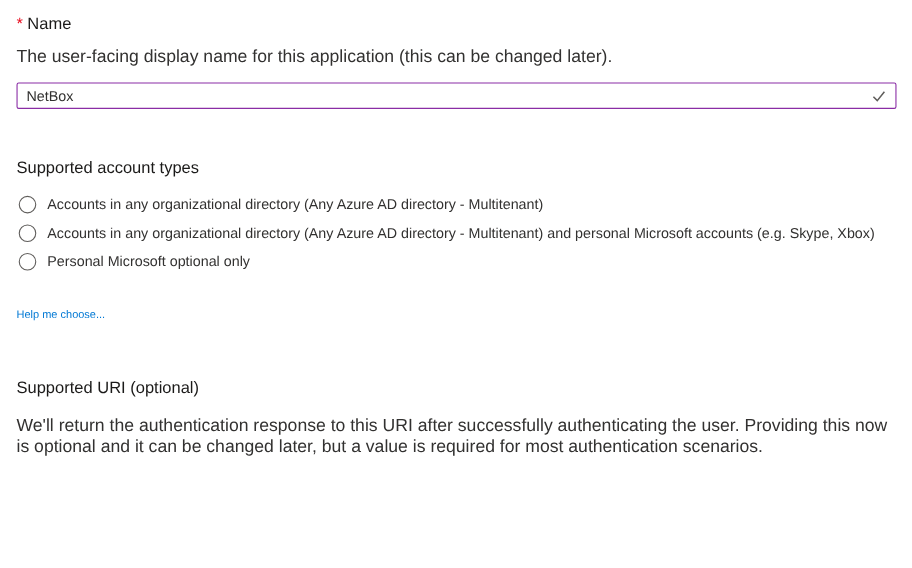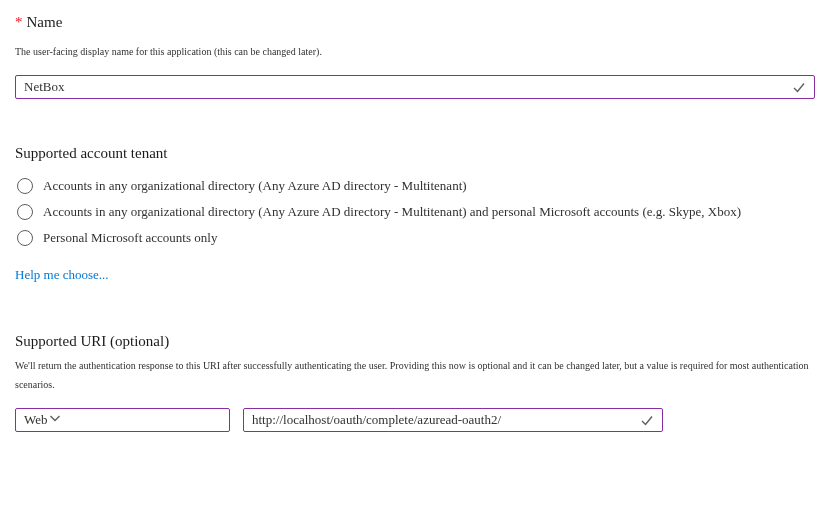--- a/index.html
+++ b/index.html
@@ -12,28 +12,28 @@
     --text-body:#323130;
   }
   *{box-sizing:border-box;}
   html,body{margin:0;padding:0;}
   body{
     width:829px;height:516px;background:#ffffff;
     font-family:"Liberation Sans","DejaVu Sans",sans-serif;
     color:var(--text-body);
     overflow:hidden;
   }
-  .page{padding:0 0 0 15px;font-family:Liberation Serif, serif;}
+  .page{padding:0 0 0 15px;}
 
   .section-title{
     font-size:15px;line-height:20px;color:var(--text-dark);font-weight:400;
   }
   .required-star{color:var(--required-red);margin-right:4px;}
   .desc{
-    font-size:10px;line-height:16px;color:var(--text-body);
+    font-size:16px;line-height:16px;color:var(--text-body);
   }
 
   .name-label{margin-top:12px;}
   .desc-1{margin-top:12px;}
 
   .field{
     position:relative;margin-top:15px;height:24px;width:800px;
     border:1px solid var(--accent-purple);border-radius:2px;background:#fff;
     display:flex;align-items:center;
   }
@@ -60,26 +60,26 @@
     display:flex;align-items:center;justify-content:center;
   }
   .radio-row.selected .radio-circle{
     border:2px solid var(--radio-blue);
   }
   .radio-dot{width:8px;height:8px;border-radius:50%;background:transparent;}
   .radio-row.selected .radio-dot{background:var(--radio-blue);}
   .radio-label{font-size:13px;line-height:16px;margin-left:10px;white-space:nowrap;}
 
   .help-link{
-    margin-top:16px;font-size:13px;line-height:16px;color:var(--link-blue);
+    margin-top:28px;font-size:10px;line-height:16px;color:var(--link-blue);
     cursor:pointer;display:inline-block;
   }
 
   .sec3-title{margin-top:48px;}
-  .desc-2{margin-top:5px;max-width:800px;line-height:19px;}
+  .desc-2{margin-top:15px;max-width:800px;line-height:19px;}
 
   .controls-row{margin-top:14px;display:flex;gap:13px;}
   .combo{
     position:relative;height:24px;width:215px;
     border:1px solid var(--accent-purple);border-radius:2px;background:#fff;
     display:flex;align-items:center;cursor:pointer;
   }
   .combo .combo-value{font-size:13px;color:var(--text-body);padding-left:8px;}
   .uri-field{width:420px;margin-top:0;}
 </style>
@@ -97,61 +97,43 @@
   <div class="field">
     <input type="text" value="NetBox" style="">
     <span class="trailing-icon">
       <svg width="14" height="14" viewBox="0 0 14 14">
           <polyline points="2,8 5.5,11.5 12,3.5" fill="none" stroke="#605e5c" stroke-width="1.4"></polyline>
         </svg>
     </span>
   </div>
 
   
-  <div class="section-title sec2-title">Supported account tenant</div>
+  <div class="section-title sec2-title">Supported account types</div>
 
   <div class="radio-group">
     <div class="radio-row">
       <span class="radio-circle">
           <span class="radio-dot"></span>
         </span>
       <span class="radio-label">Accounts in any organizational directory (Any Azure AD directory - Multitenant)</span>
     </div>
     <div class="radio-row">
       <span class="radio-circle">
           <span class="radio-dot"></span>
         </span>
       <span class="radio-label">Accounts in any organizational directory (Any Azure AD directory - Multitenant) and personal Microsoft accounts (e.g. Skype, Xbox)</span>
     </div>
     <div class="radio-row">
       <span class="radio-circle">
           <span class="radio-dot"></span>
         </span>
-      <span class="radio-label">Personal Microsoft accounts only</span>
+      <span class="radio-label">Personal Microsoft optional only</span>
     </div>
   </div>
 
   <span class="help-link">Help me choose...</span>
 
   
   <div class="section-title sec3-title">Supported URI (optional)</div>
   <div class="desc desc-2">We'll return the authentication response to this URI after successfully authenticating the user. Providing this now is optional and it can be changed later, but a value is required for most authentication scenarios.</div>
 
-  <div class="controls-row">
-    <div class="combo">
-      <span class="combo-value">Web</span>
-      <span class="trailing-icon">
-        <svg width="14" height="14" viewBox="0 0 14 14">
-            <polyline points="2.5,5 7,9.5 11.5,5" fill="none" stroke="#605e5c" stroke-width="1.4"></polyline>
-          </svg>
-      </span>
-    </div>
-    <div class="field uri-field">
-      <input type="text" value="http://localhost/oauth/complete/azuread-oauth2/" style="">
-      <span class="trailing-icon">
-        <svg width="14" height="14" viewBox="0 0 14 14">
-            <polyline points="2,8 5.5,11.5 12,3.5" fill="none" stroke="#605e5c" stroke-width="1.4"></polyline>
-          </svg>
-      </span>
-    </div>
-  </div>
 
 </div>
 
 </body></html>

